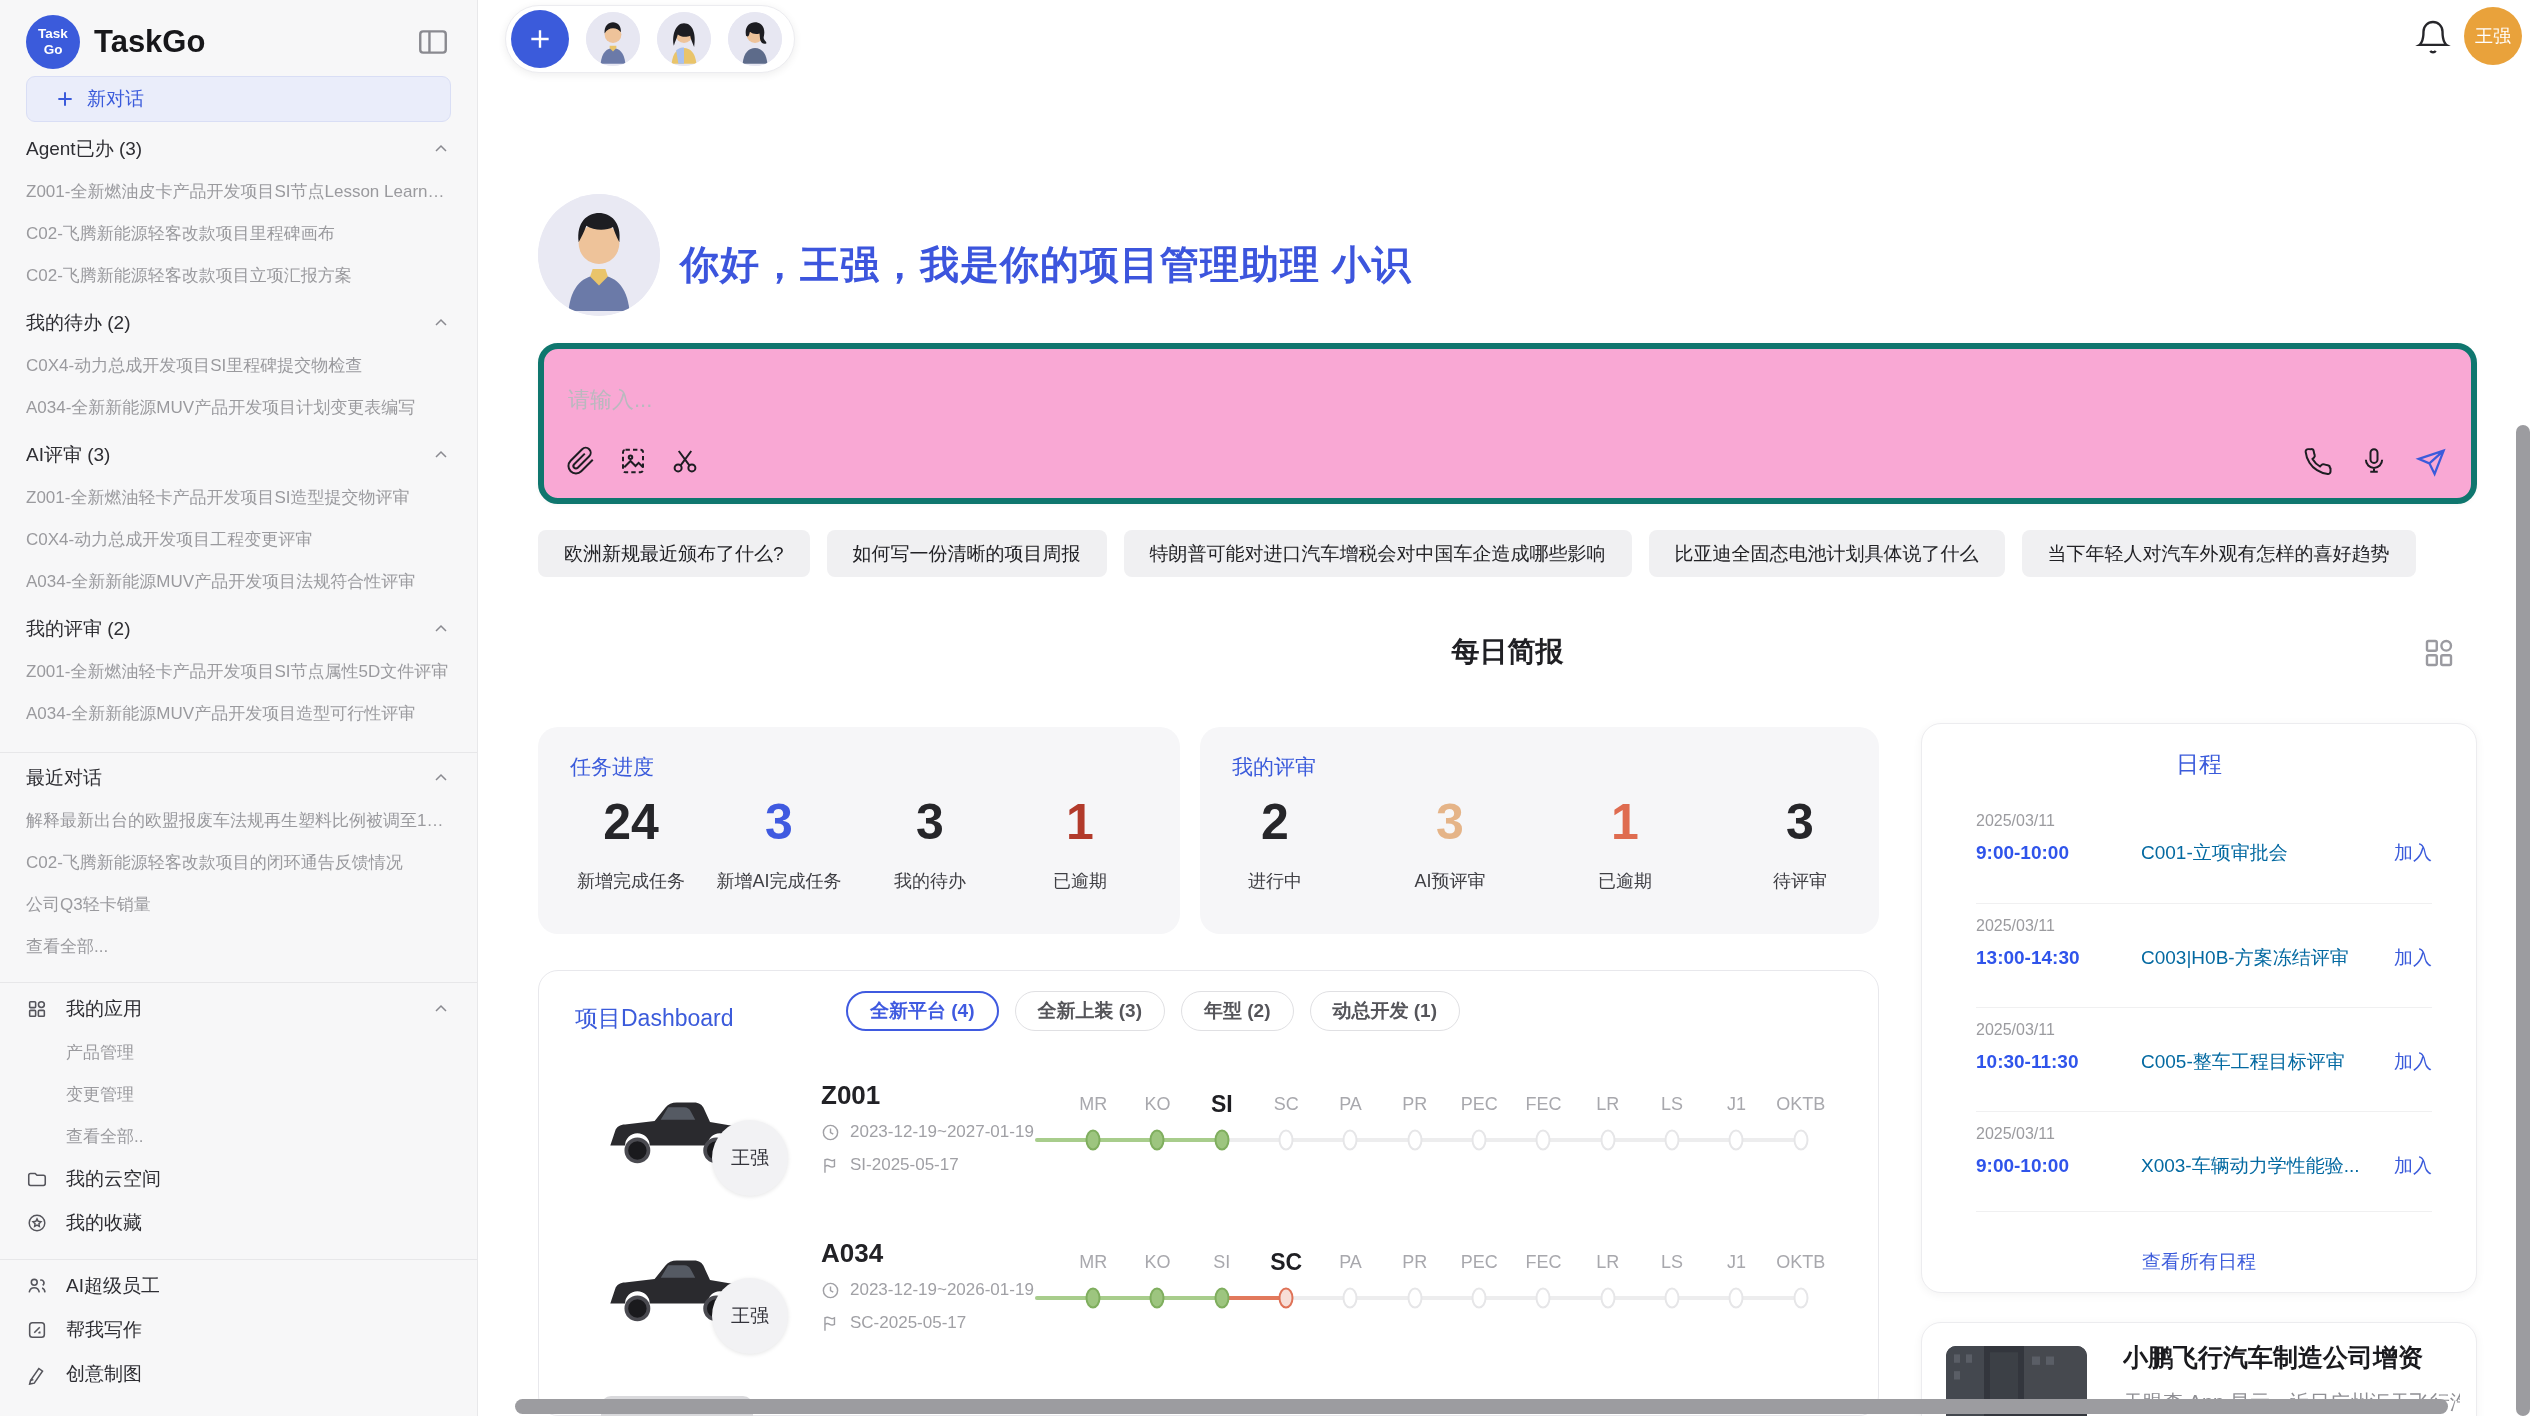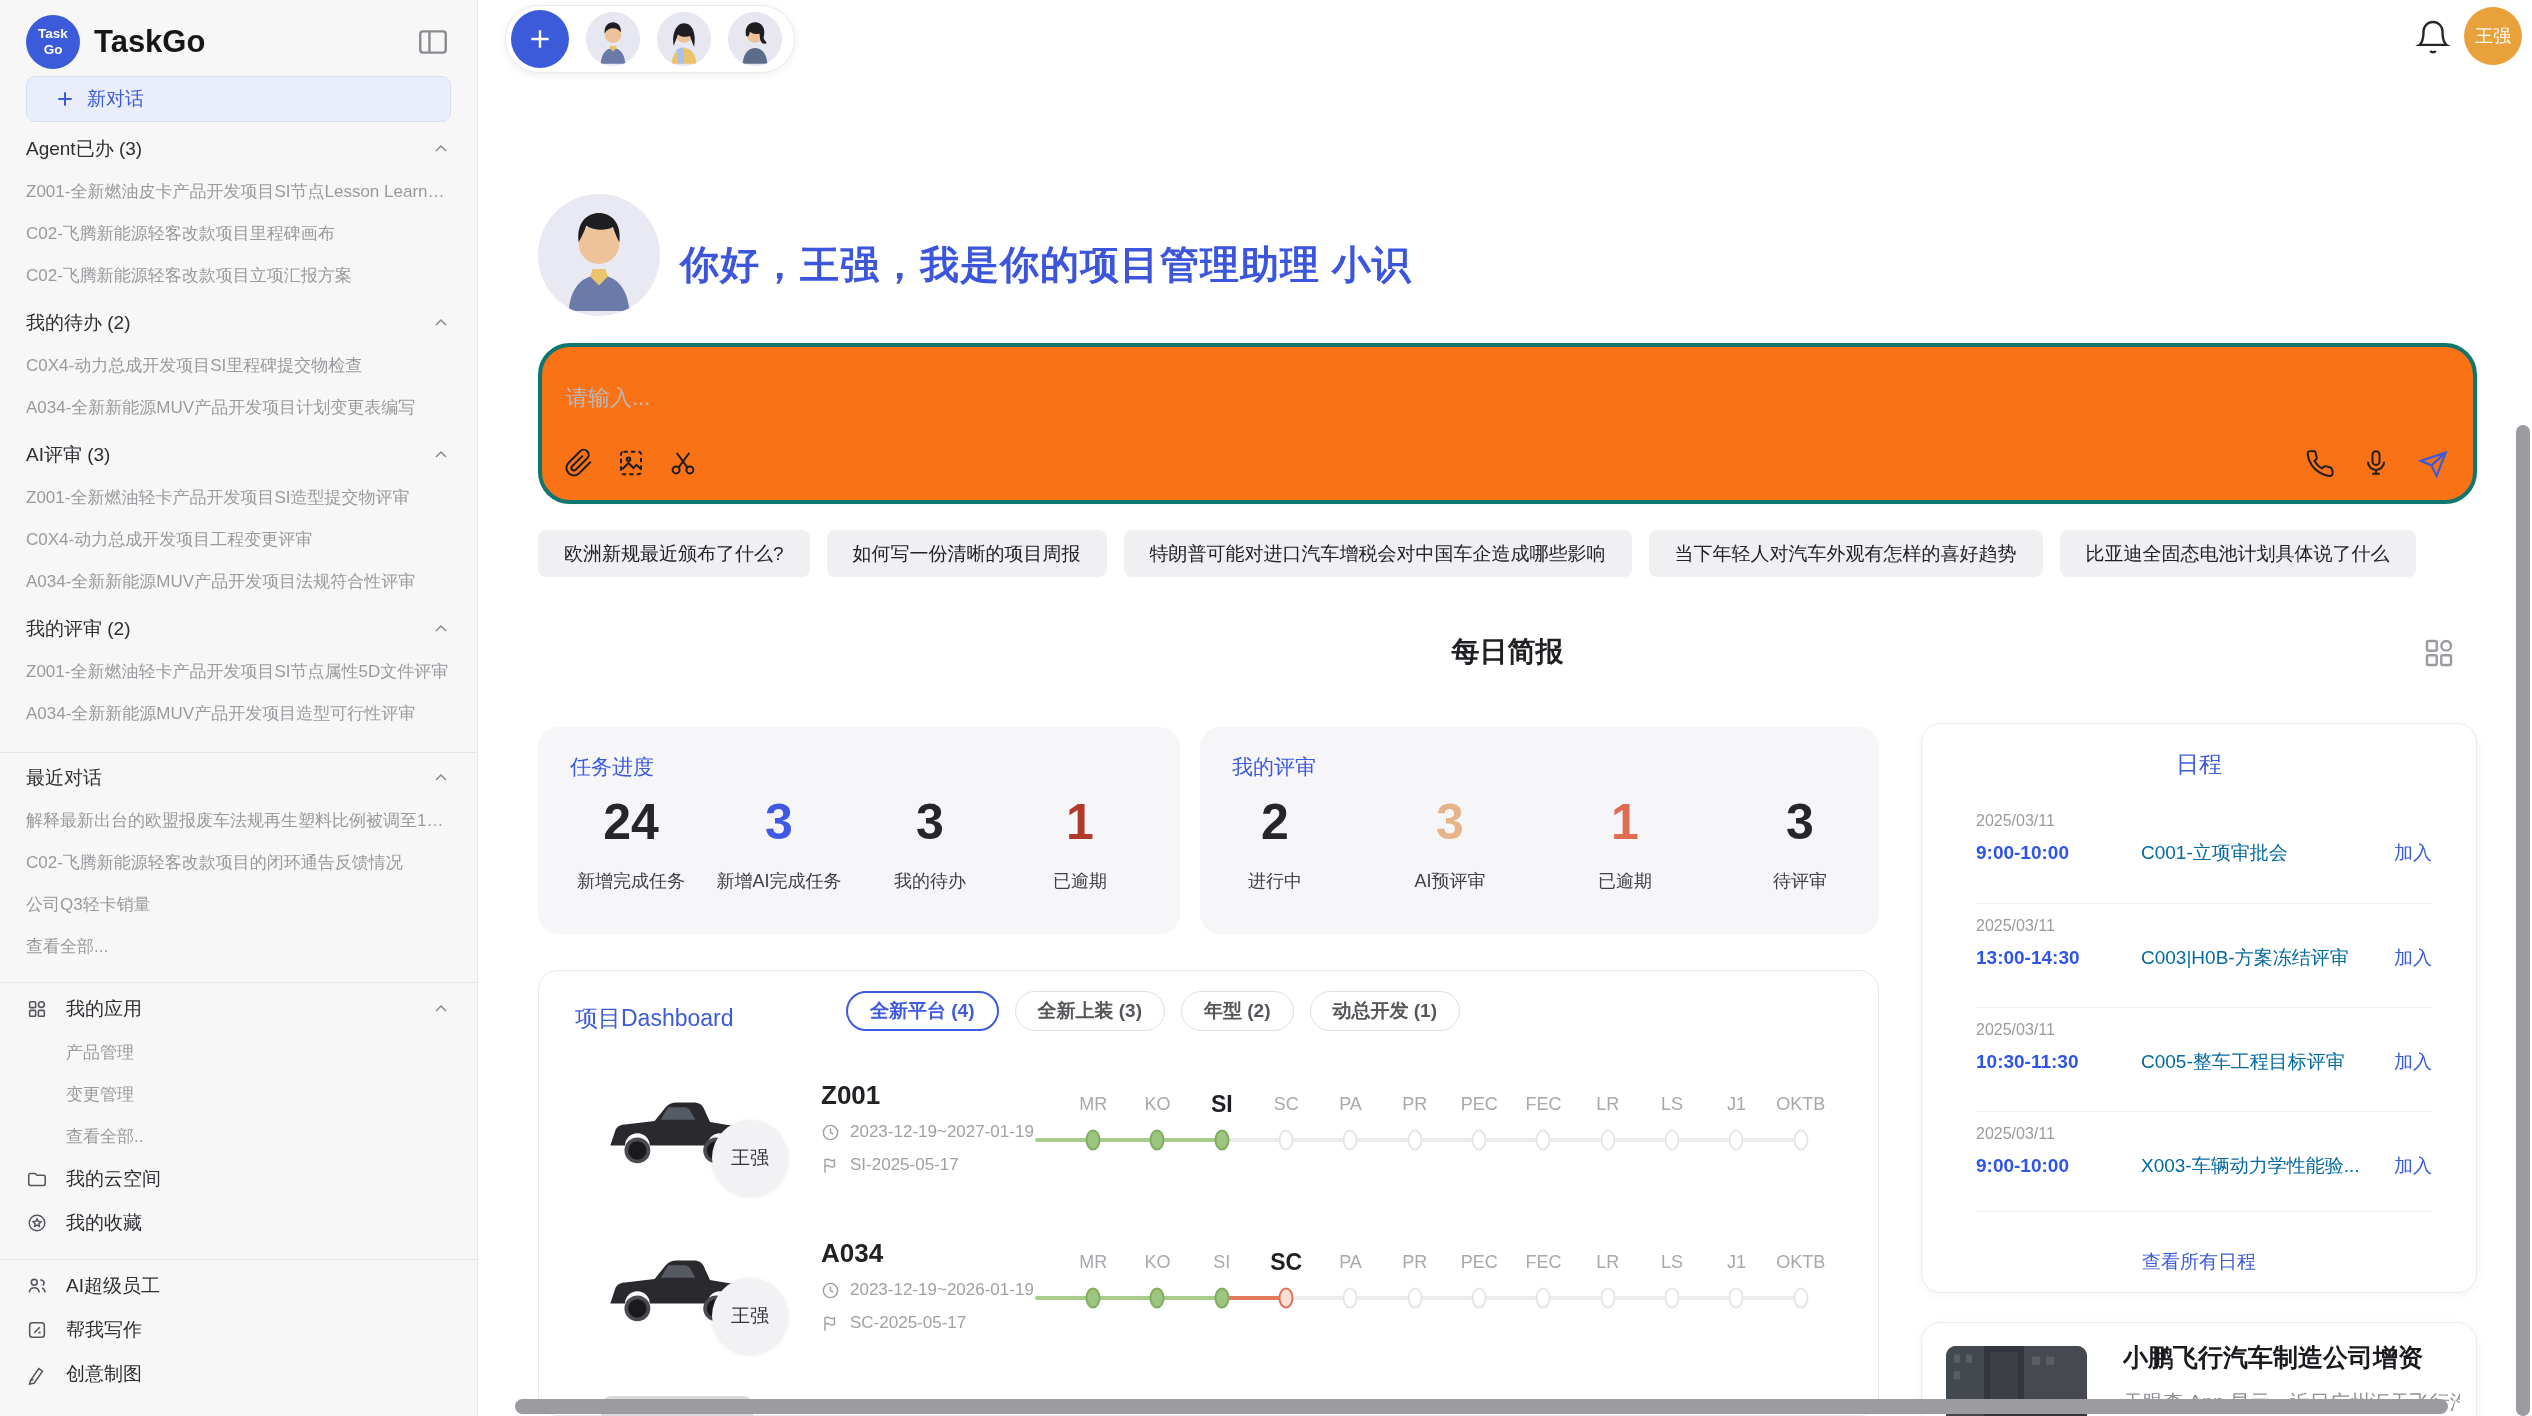--- a/index.html
+++ b/index.html
@@ -29,21 +29,21 @@
   .plus-circle { width:58px; height:58px; border-radius:50%; background:#3b5bdb; color:#fff; display:flex; align-items:center; justify-content:center; cursor:pointer; flex:none; }
   .tb-avatar { width:54px; height:54px; border-radius:50%; overflow:hidden; background:#e7e7f2; flex:none; cursor:pointer; }
   .bell { position:absolute; left:2414px; top:18px; width:38px; height:38px; color:#26262a; cursor:pointer; }
   .user-badge { position:absolute; left:2464px; top:7px; width:58px; height:58px; border-radius:50%; background:#e9a23b; color:#fff; font-size:18px; display:flex; align-items:center; justify-content:center; cursor:pointer; }
 
   
   .greet-avatar { position:absolute; left:538px; top:194px; width:122px; height:122px; border-radius:50%; overflow:hidden; background:#e9e9f3; }
   .greet-text { position:absolute; left:680px; top:238px; font-size:39px; font-weight:bold; color:#3c55dd; letter-spacing:1px; }
 
   
-  .input-card { position:absolute; left:538px; top:343px; width:1939px; height:161px; background:#f97316; border:4px solid #0f766e; border-radius:32px; box-shadow:0 1px 4px rgba(0,0,0,.04); }
+  .input-card { position:absolute; left:538px; top:343px; width:1939px; height:161px; background:#f9a8d4; border:6px solid #0f766e; border-radius:20px; box-shadow:0 1px 4px rgba(0,0,0,.04); }
   .chat-input { position:absolute; left:24px; top:38px; width:1400px; border:none; outline:none; font-size:22px; color:#33333a; font-family:inherit; background:transparent; }
   .chat-input::placeholder { color:#b9b9be; }
   .in-icons-l { position:absolute; left:22px; bottom:22px; display:flex; gap:22px; color:#1d1d22; }
   .in-icons-r { position:absolute; right:26px; bottom:22px; display:flex; gap:26px; color:#1d1d22; align-items:center; }
   .icon-30 { width:30px; height:30px; cursor:pointer; }
   .send-blue { color:#3b5bdb; }
 
   
   .chips { position:absolute; left:538px; top:530px; width:1939px; display:flex; gap:17px; }
   .chip { height:47px; background:#f0f0f2; border-radius:8px; display:flex; align-items:center; padding:0 26px; font-size:19px; color:#222226; white-space:nowrap; cursor:pointer; }
@@ -401,22 +401,22 @@
             <path d="M21.5 3.5L10.8 13M21.5 3.5L14.7 21l-3.9-8-8-3.4z"></path>
           </svg>
         </span>
     </div>
   </div>
 
   <div class="chips">
     <div class="chip">欧洲新规最近颁布了什么?</div>
     <div class="chip">如何写一份清晰的项目周报</div>
     <div class="chip">特朗普可能对进口汽车增税会对中国车企造成哪些影响</div>
+    <div class="chip">比亚迪全固态电池计划具体说了什么</div>
     <div class="chip">当下年轻人对汽车外观有怎样的喜好趋势</div>
-    <div class="chip">比亚迪全固态电池计划具体说了什么</div>
   </div>
 
   <div class="brief-head">
     <div class="brief-title">每日简报</div>
     <div class="brief-grid-icon">
       <svg width="36" height="36" viewBox="0 0 24 24" fill="none" stroke="currentColor" stroke-width="1.6">
           <rect x="4" y="4" width="6.5" height="6.5" rx="1"></rect>
           <circle cx="16.8" cy="7.2" r="3.2"></circle>
           <rect x="4" y="13.5" width="6.5" height="6.5" rx="1"></rect>
           <rect x="13.5" y="13.5" width="6.5" height="6.5" rx="1"></rect>

